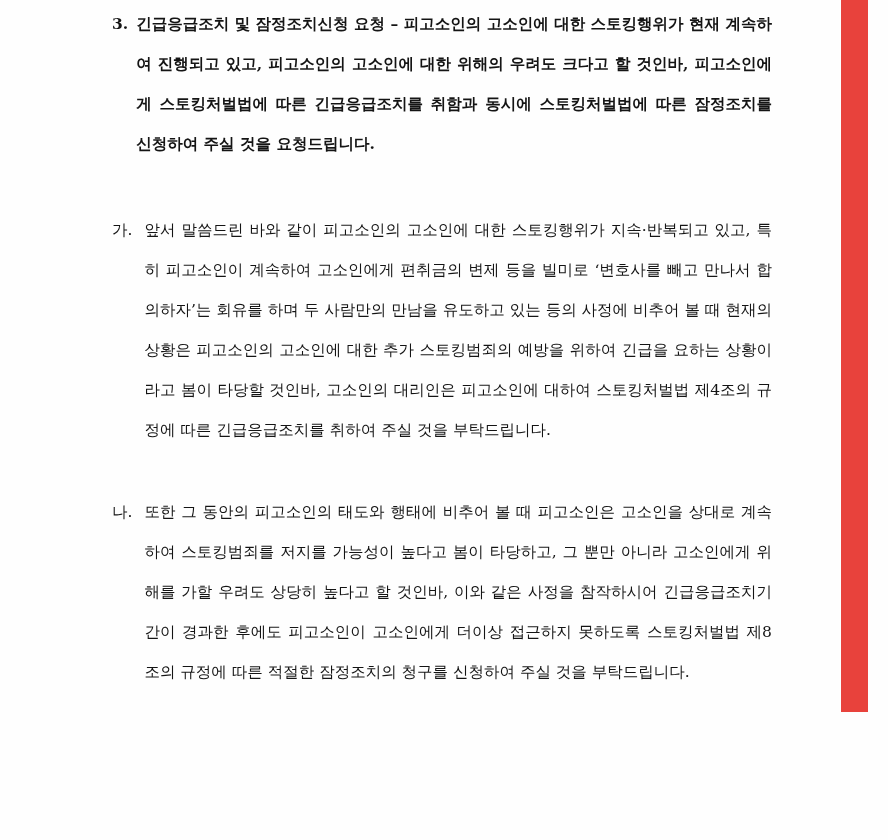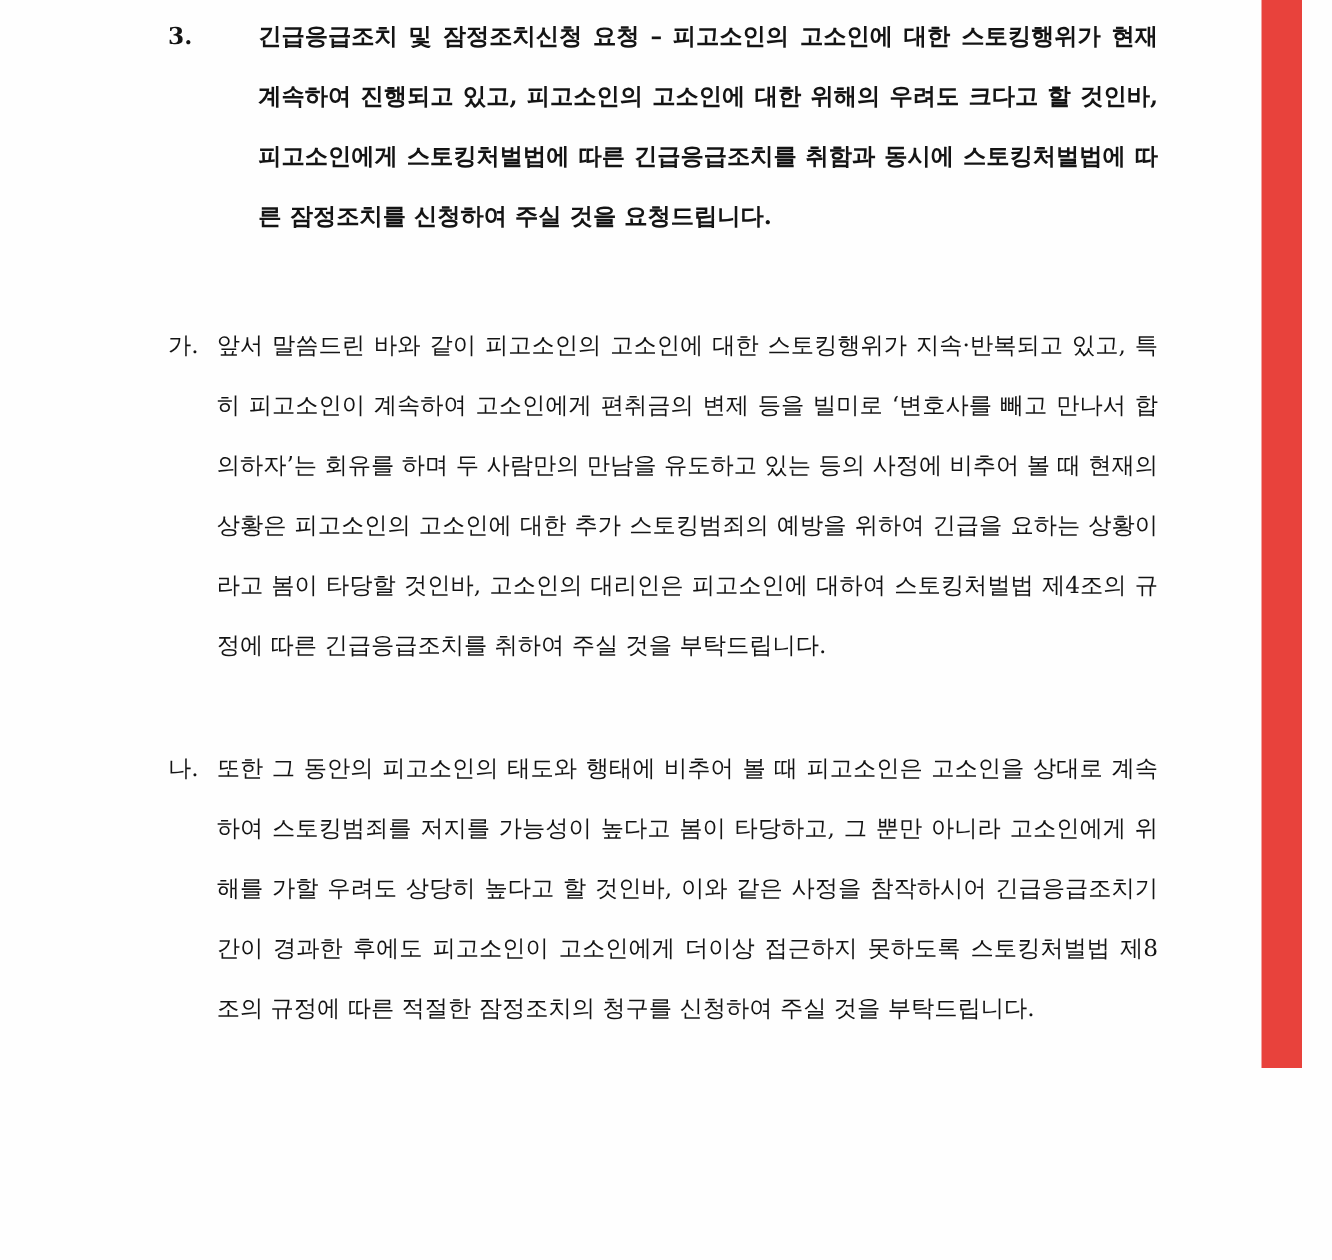--- a/index.html
+++ b/index.html
@@ -62,21 +62,20 @@
   .body-text {
     flex: 1 1 auto;
     font-size: 15.5px;
     line-height: 40px;
     text-align: justify;
     text-justify: inter-character;
     word-break: break-all;
   }
   .block.numbered .body-text {
     font-weight: 700;
-    margin-left: 36px;
   }
   .block.numbered .marker {
     padding-right: 8px;
   }
   .block.lettered .marker {
     padding-right: 12px;
   }
 
   .spacer-lg { height: 46px; }
   .spacer-md { height: 42px; }

